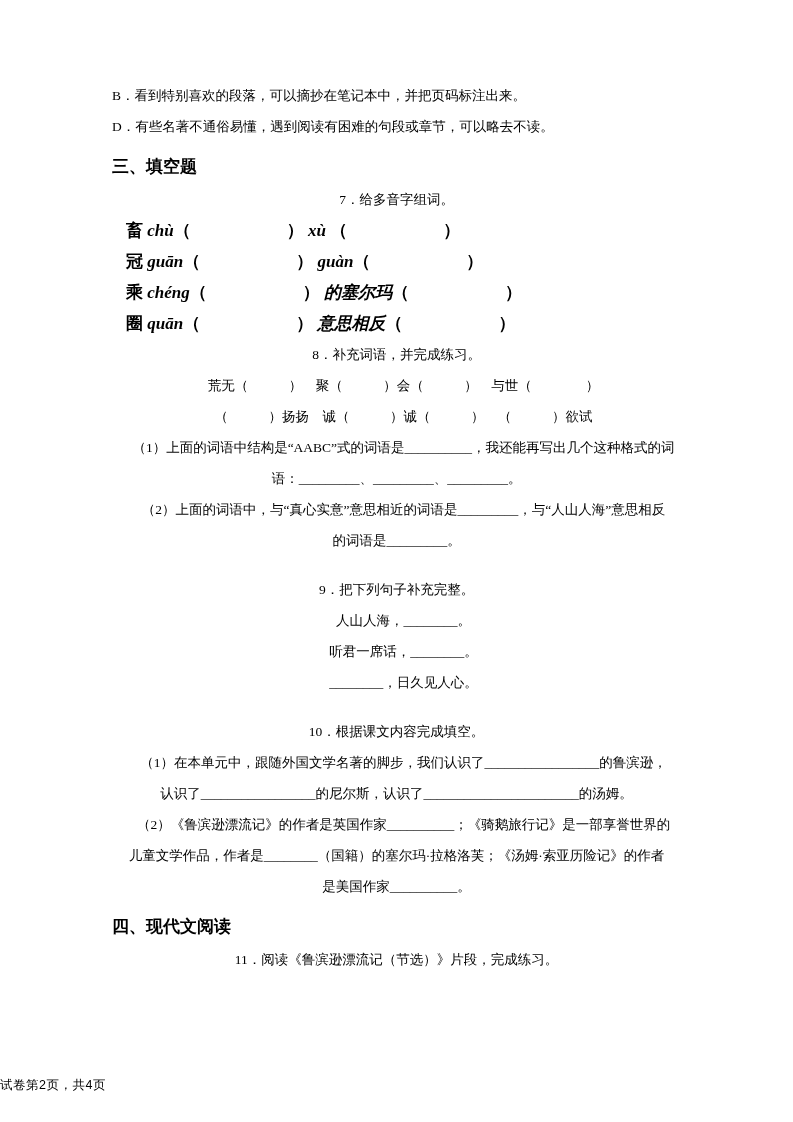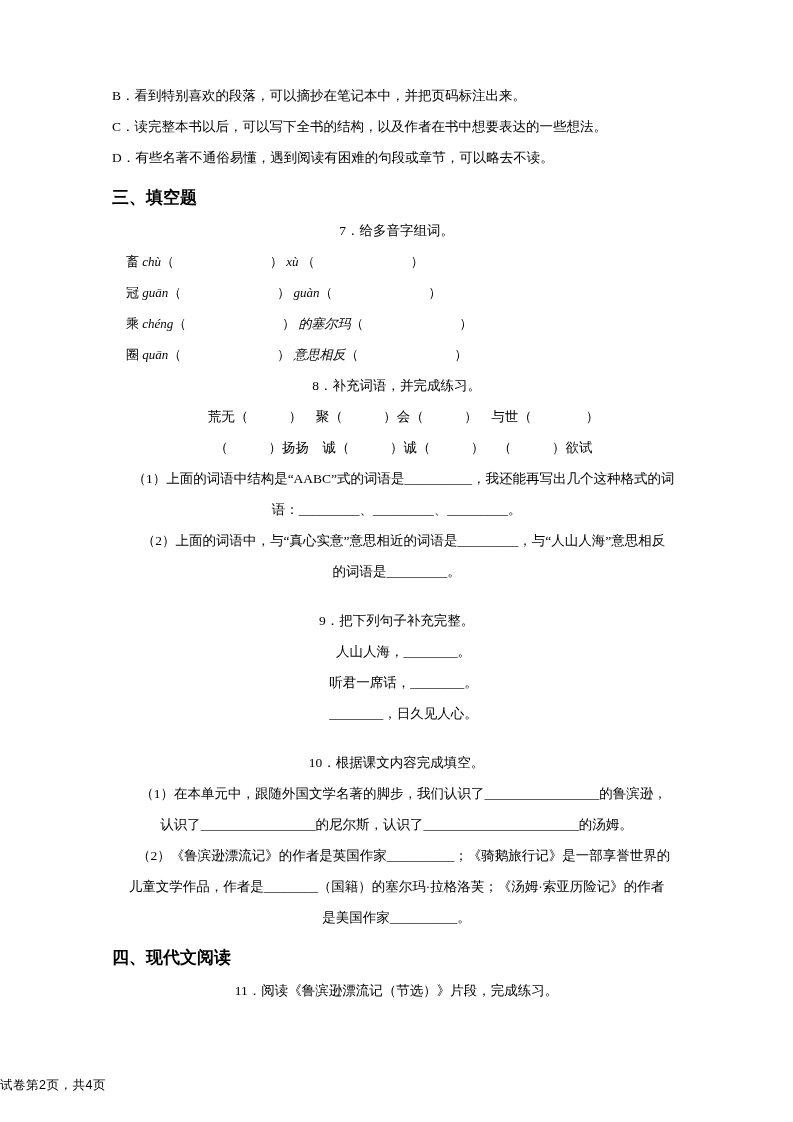--- a/index.html
+++ b/index.html
@@ -38,40 +38,39 @@
     font-size: 13.5px;
     line-height: 31px;
     text-align: center;
   }
   .indent1 { padding-left: 14px; }
   .pinyin {
     font-style: italic;
     font-family: "Liberation Serif", "DejaVu Serif", serif;
   }
   .sp-lg { display: inline-block; width: 96px; }
-  .blank-row { line-height: 31px; font-size: 13px; }
+  .blank-row { line-height: 31px; font-size: 17px; font-weight: bold; }
   .gap { height: 18px; }
   .footer {
     position: absolute;
     bottom: 28px;
     left: 0;
     width: 793px;
     text-align: left;
     font-size: 12.5px;
     font-family: "Liberation Sans", "DejaVu Sans", sans-serif;
     letter-spacing: 0.5px;
   }
 </style>
 </head>
 <body>
 
 <div class="page">
 
   <div class="opt">B．看到特别喜欢的段落，可以摘抄在笔记本中，并把页码标注出来。</div>
-  <div class="opt">C．读完整本书以后，可以写下全书的结构，以及作者在书中想要表达的一些想法。</div>
   <div class="opt">D．有些名著不通俗易懂，遇到阅读有困难的句段或章节，可以略去不读。</div>
 
   <div class="sect-title">三、填空题</div>
 
   <div class="q">7．给多音字组词。</div>
 
   <div class="blank-row indent1">
     <span>畜</span>
     <span class="pinyin">chù</span>（<span class="sp-lg"></span>）
     <span class="pinyin">xù</span> （<span class="sp-lg"></span>）

